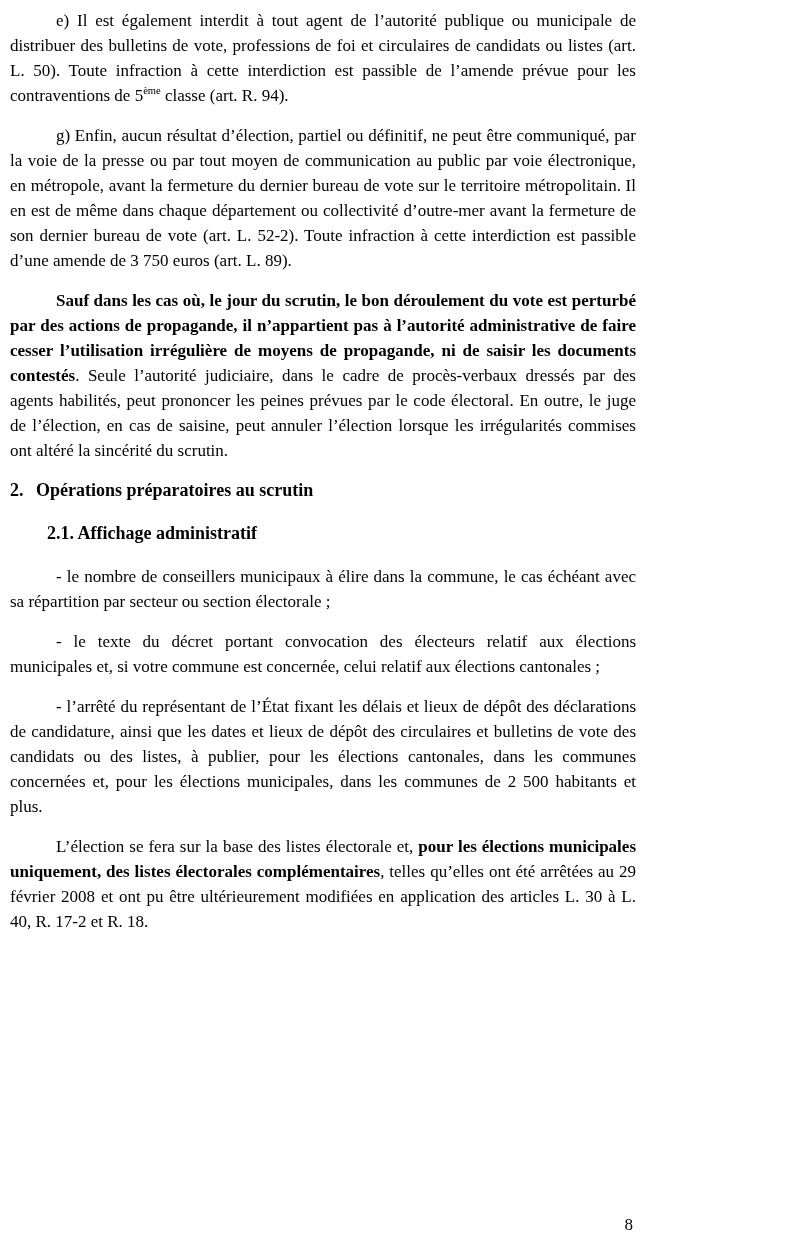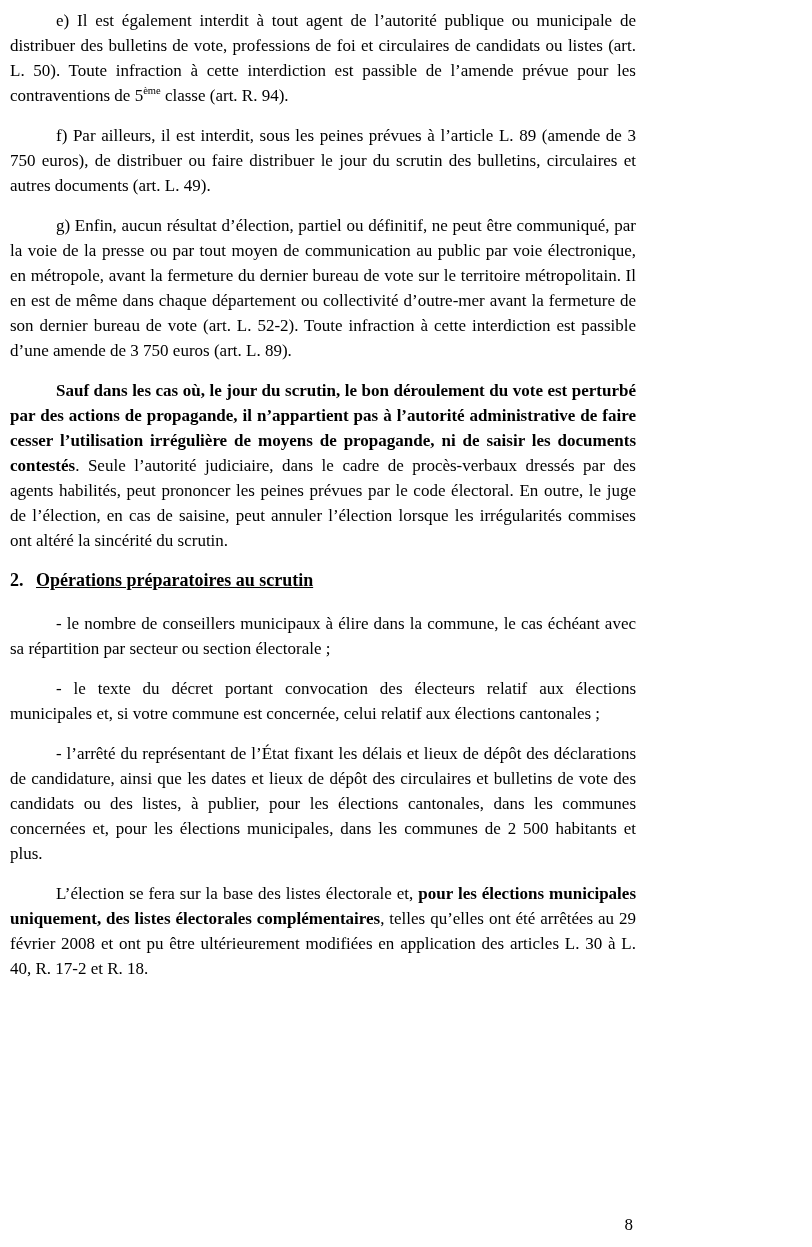--- a/index.html
+++ b/index.html
@@ -33,49 +33,49 @@
     font-size: 0.62em;
     vertical-align: super;
     line-height: 0;
   }
   .h2 {
     margin: 10px 0 18px 0;
     font-weight: bold;
     font-size: 18px;
   }
   .h2 .h2-num { display: inline-block; width: 26px; }
-  .h2 .h2-title { text-decoration: underline; }
+  .h2 .h2-title { }
   .h3 {
     margin: 0 0 18px 37px;
     font-weight: bold;
     font-size: 18px;
   }
   .page-number {
     position: absolute;
     top: 1212px;
     right: 15px;
     font-size: 17px;
   }
 </style>
 </head>
 <body>
 
 <div class="page">
   <div class="content">
 
     <p class="body-par"><span>e) Il est également interdit à tout agent de l’autorité publique ou municipale de distribuer des bulletins de vote, professions de foi et circulaires de candidats ou listes (art. L. 50). Toute infraction à cette interdiction est passible de l’amende prévue pour les contraventions de 5</span><sup class="ord">ème</sup><span> classe (art. R. 94).</span></p>
 
-    <p class="body-par">f) Par ailleurs, il est interdit, sous les peines prévues à l’article L. 89 (amende de 3 750 euros), de distribuer ou faire distribuer le jour du scrutin des bulletins, circulaires et autres documents (art. L. 49).</p>
 
     <p class="body-par">g) Enfin, aucun résultat d’élection, partiel ou définitif, ne peut être communiqué, par la voie de la presse ou par tout moyen de communication au public par voie électronique, en métropole, avant la fermeture du dernier bureau de vote sur le territoire métropolitain. Il en est de même dans chaque département ou collectivité d’outre-mer avant la fermeture de son dernier bureau de vote (art. L. 52-2). Toute infraction à cette interdiction est passible d’une amende de 3 750 euros (art. L. 89).</p>
 
     <p class="body-par"><span class="bold">Sauf dans les cas où, le jour du scrutin, le bon déroulement du vote est perturbé par des actions de propagande, il n’appartient pas à l’autorité administrative de faire cesser l’utilisation irrégulière de moyens de propagande, ni de saisir les documents contestés</span><span>. Seule l’autorité judiciaire, dans le cadre de procès-verbaux dressés par des agents habilités, peut prononcer les peines prévues par le code électoral. En outre, le juge de l’élection, en cas de saisine, peut annuler l’élection lorsque les irrégularités commises ont altéré la sincérité du scrutin.</span></p>
 
     <p class="h2"><span class="h2-num">2.</span><span class="h2-title">Opérations préparatoires au scrutin</span></p>
 
+    <p class="h3">2.1. Affichage administratif</p>
 
 
     <p class="bullet-par">- le nombre de conseillers municipaux à élire dans la commune, le cas échéant avec sa répartition par secteur ou section électorale ;</p>
 
     <p class="bullet-par">- le texte du décret portant convocation des électeurs relatif aux élections municipales et, si votre commune est concernée, celui relatif aux élections cantonales ;</p>
 
     <p class="bullet-par">- l’arrêté du représentant de l’État fixant les délais et lieux de dépôt des déclarations de candidature, ainsi que les dates et lieux de dépôt des circulaires et bulletins de vote des candidats ou des listes, à publier, pour les élections cantonales, dans les communes concernées et, pour les élections municipales, dans les communes de 2 500 habitants et plus.</p>
 
 
     <p class="body-par"><span>L’élection se fera sur la base des listes électorale et, </span><span class="bold">pour les élections municipales uniquement, des listes électorales complémentaires</span><span>, telles qu’elles ont été arrêtées au 29 février 2008 et ont pu être ultérieurement modifiées en application des articles L. 30 à L. 40, R. 17-2 et R. 18.</span></p>

